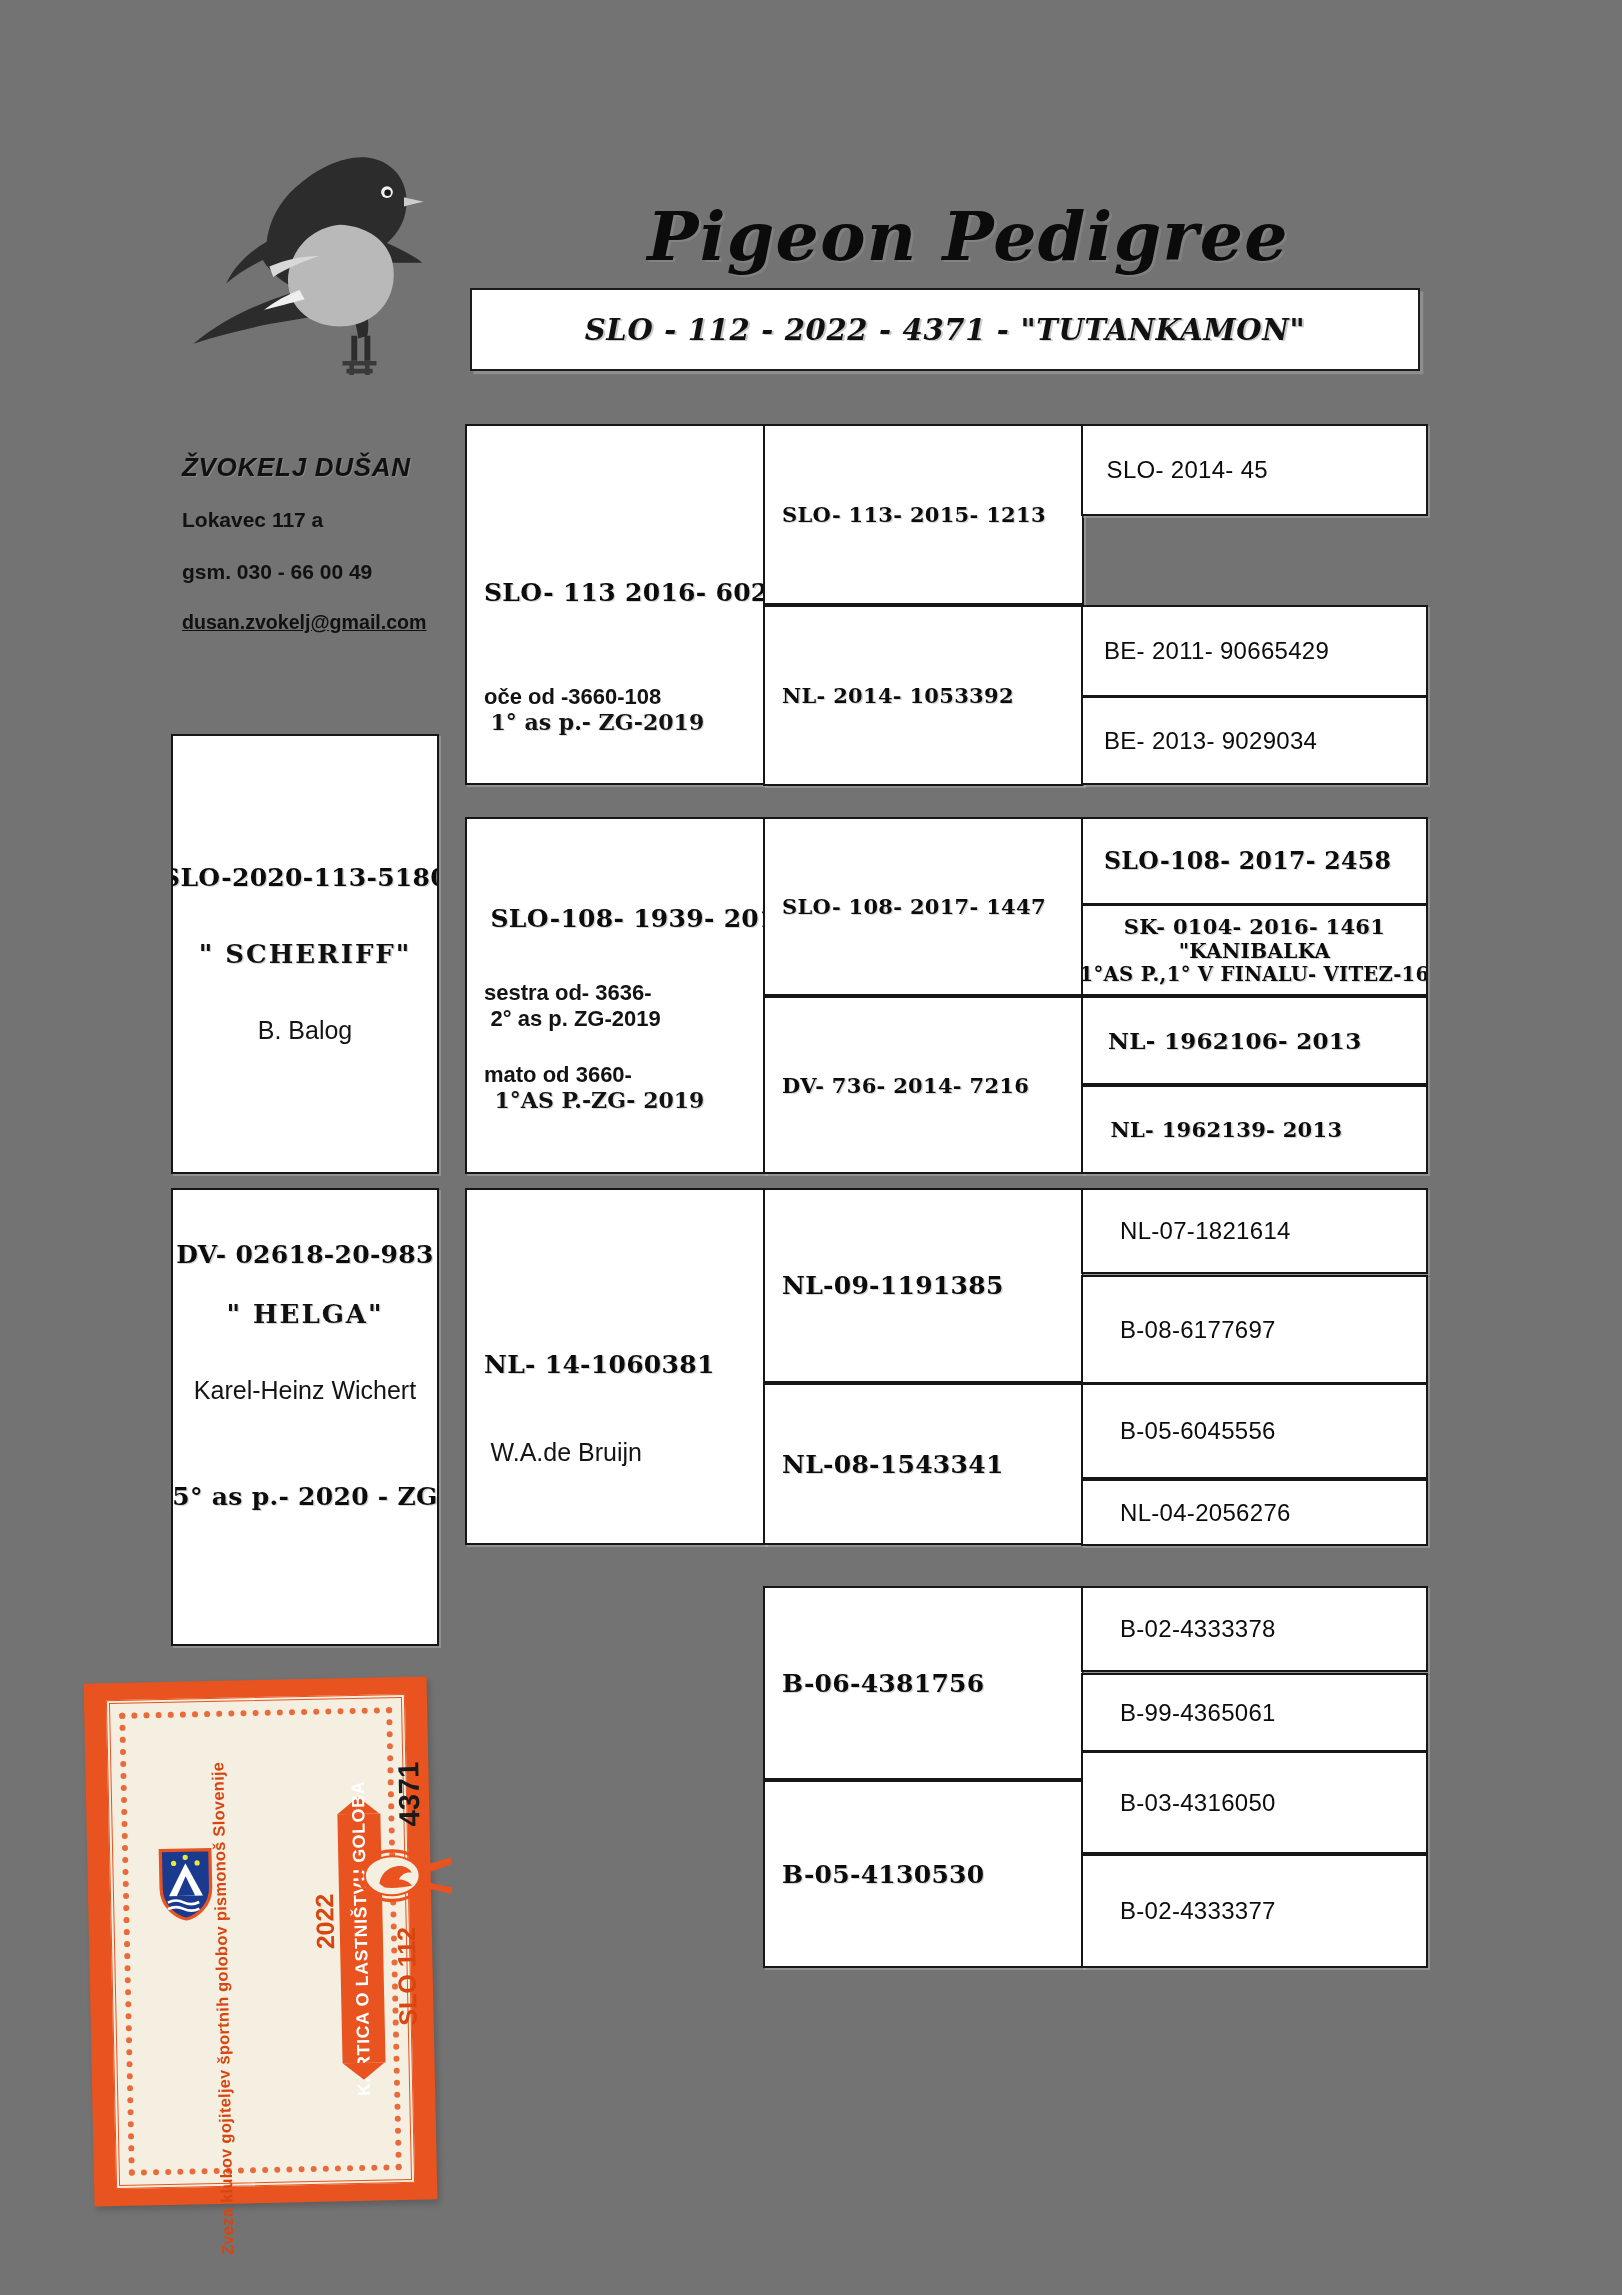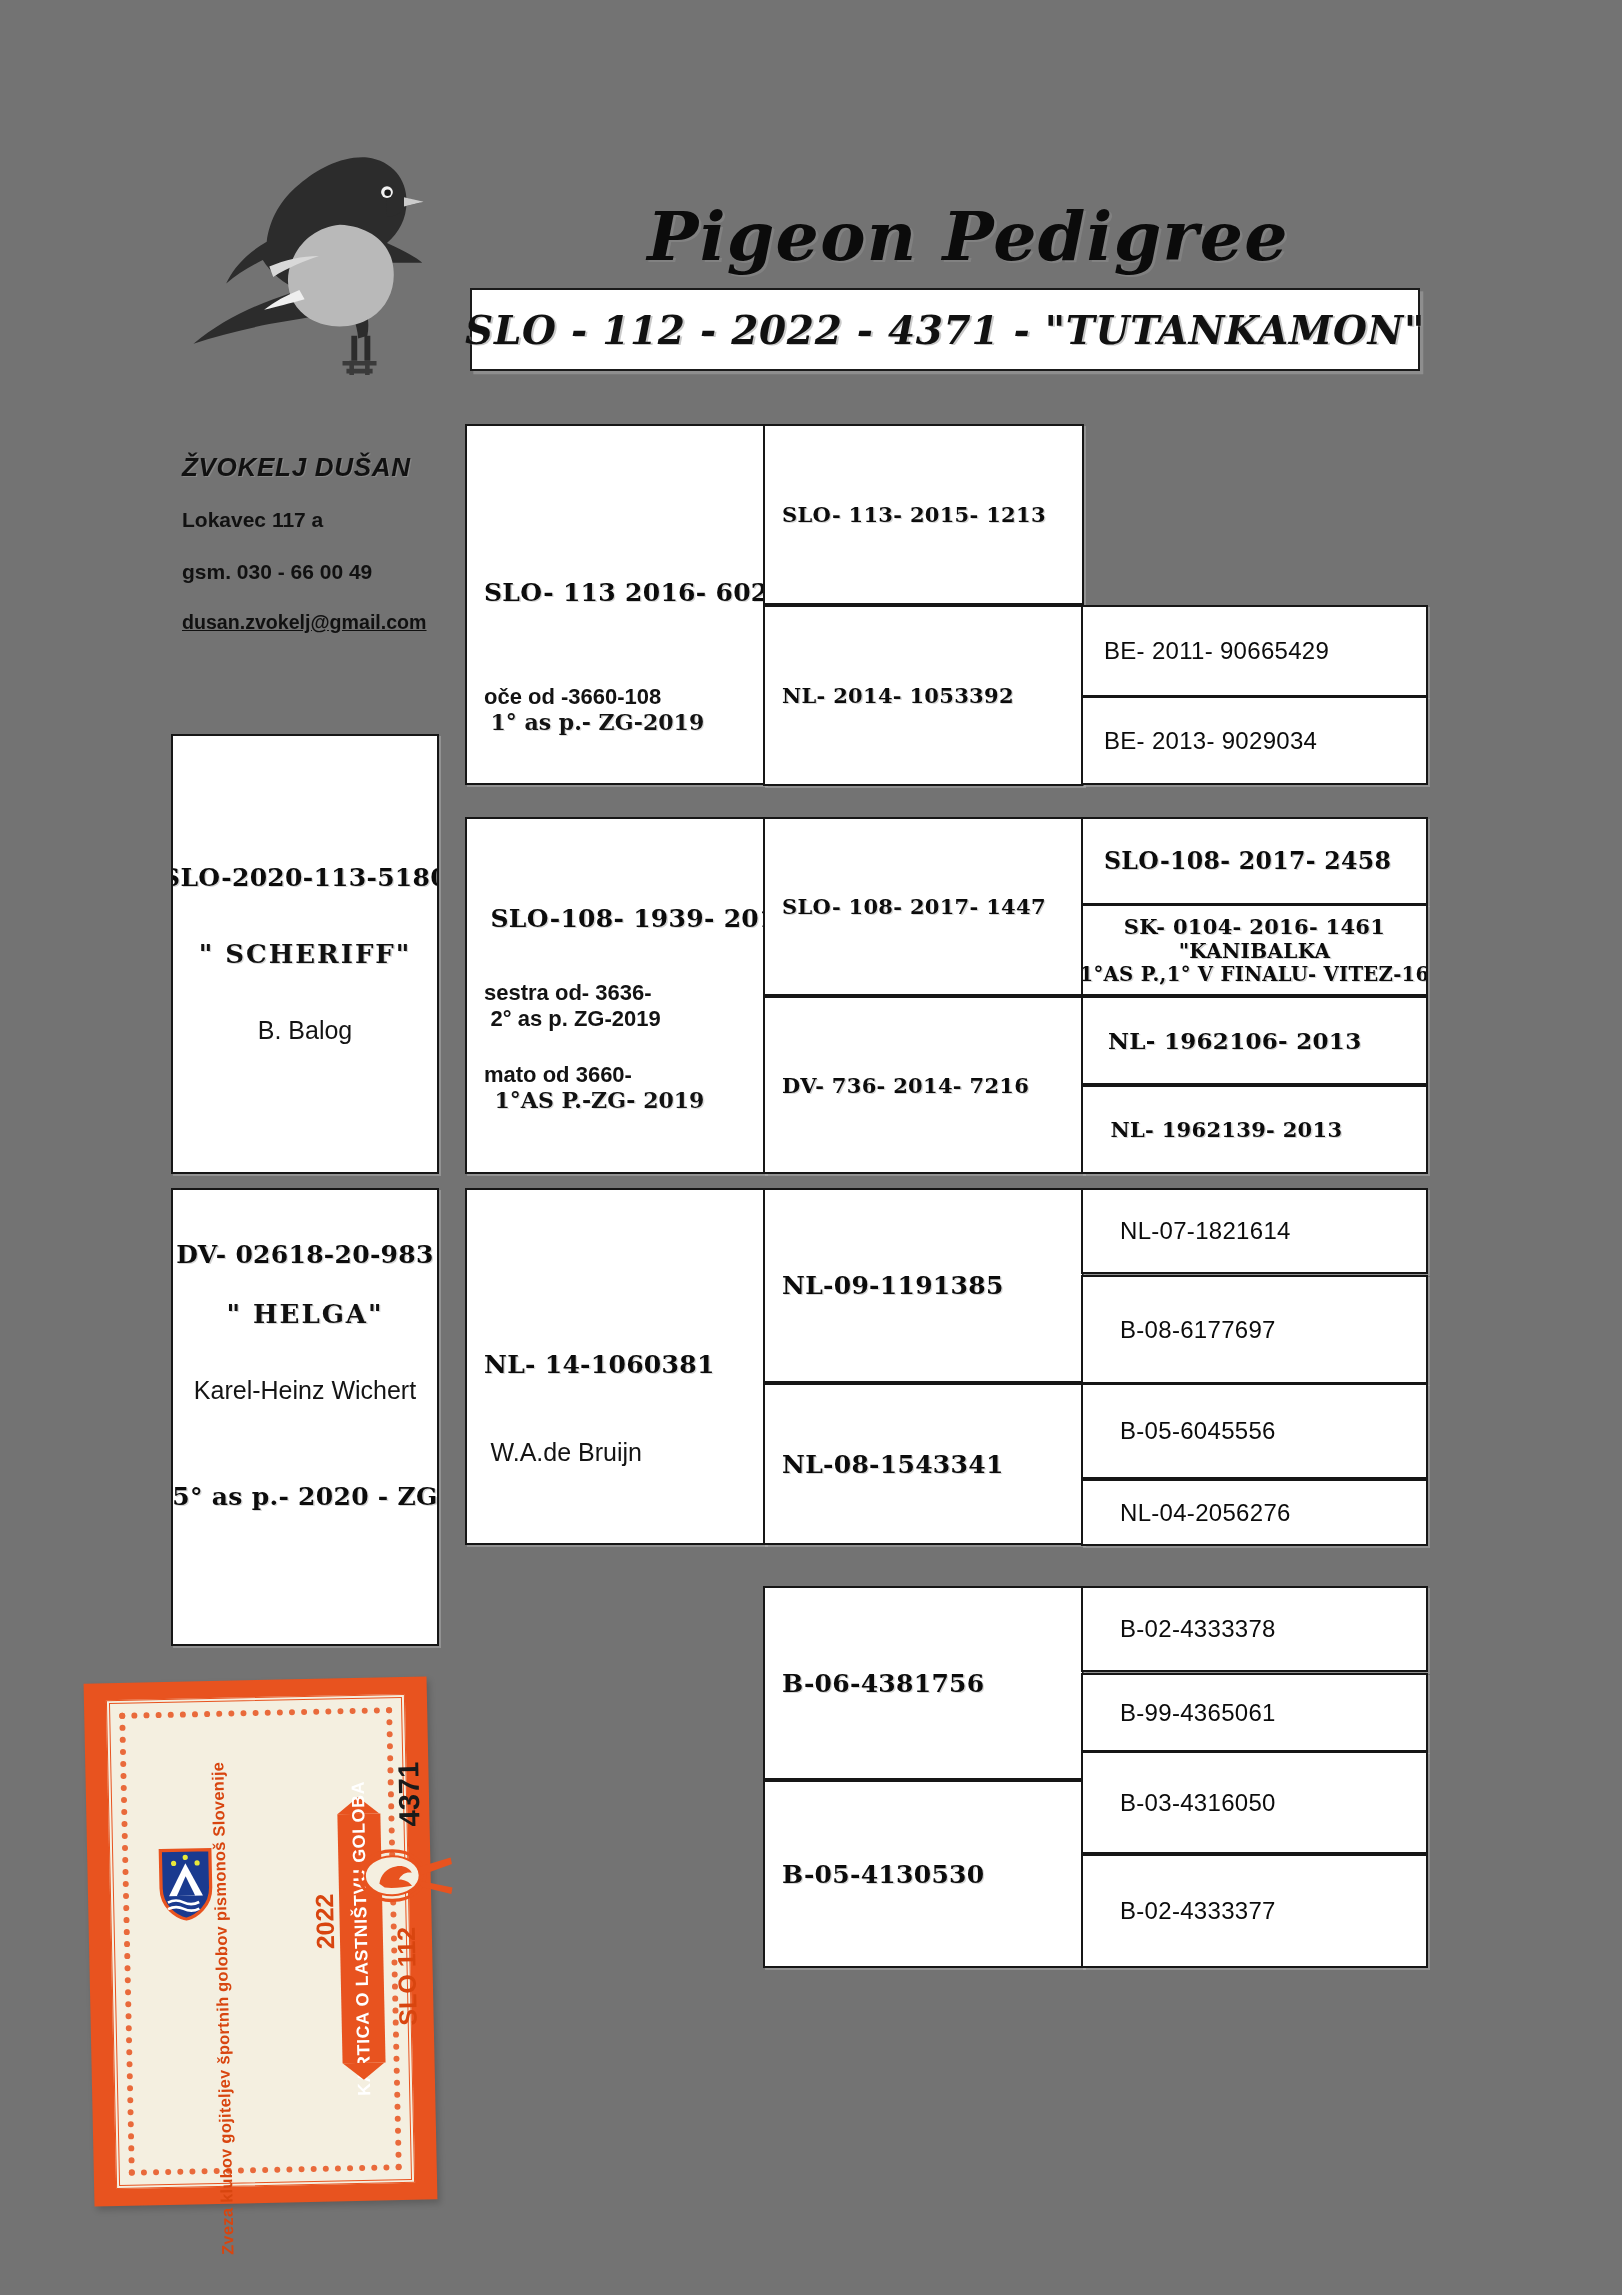--- a/index.html
+++ b/index.html
@@ -39,21 +39,21 @@
     position:absolute; left:470px; top:288px; width:946px; height:79px;
     border:2.6px solid #1a1a1a;
     background:#ffffff;
     box-shadow:3.3px 3.3px 0 rgba(170,170,170,0.5);
   }
   .id-box-text {
     position:absolute; left:0; top:0; width:100%; height:100%;
     display:flex; align-items:center; justify-content:center;
     font-family:"DejaVu Serif", serif;
     font-weight:bold; font-style:italic;
-    font-size:39px; letter-spacing:0.7px;
+    font-size:29px; letter-spacing:0.7px;
     color:#111;
     text-shadow:2px 1.3px 0 rgba(150,150,150,0.5);
     white-space:nowrap;
   }
 
   
   .owner { position:absolute; left:182px; top:452px; width:281px; }
   .owner-name {
     font-size:26px; font-weight:bold; font-style:italic;
     letter-spacing:0.7px; margin-bottom:25px;
@@ -314,20 +314,25 @@
     <div class="cell-inner anchor-left">
       <div class="ring">B-06-4381756</div>
     </div>
   </div>
   <div class="cell" style="left:763px; top:1780px; width:321px; height:188px;">
     <div class="cell-inner anchor-left">
       <div class="ring">B-05-4130530</div>
     </div>
   </div>
 
+  <div class="cell" style="left:1081px; top:424px; width:347px; height:92px;">
+    <div class="cell-inner anchor-left" style="padding-left:23.6px;">
+      <div class="ring plain">SLO- 2014- 45</div>
+    </div>
+  </div>
   <div class="cell" style="left:1081px; top:605px; width:347px; height:92px;">
     <div class="cell-inner anchor-left" style="padding-left:21px;">
       <div class="ring plain">BE- 2011- 90665429</div>
     </div>
   </div>
   <div class="cell" style="left:1081px; top:696px; width:347px; height:89px;">
     <div class="cell-inner anchor-left" style="padding-left:21px;">
       <div class="ring plain">BE- 2013- 9029034</div>
     </div>
   </div>

